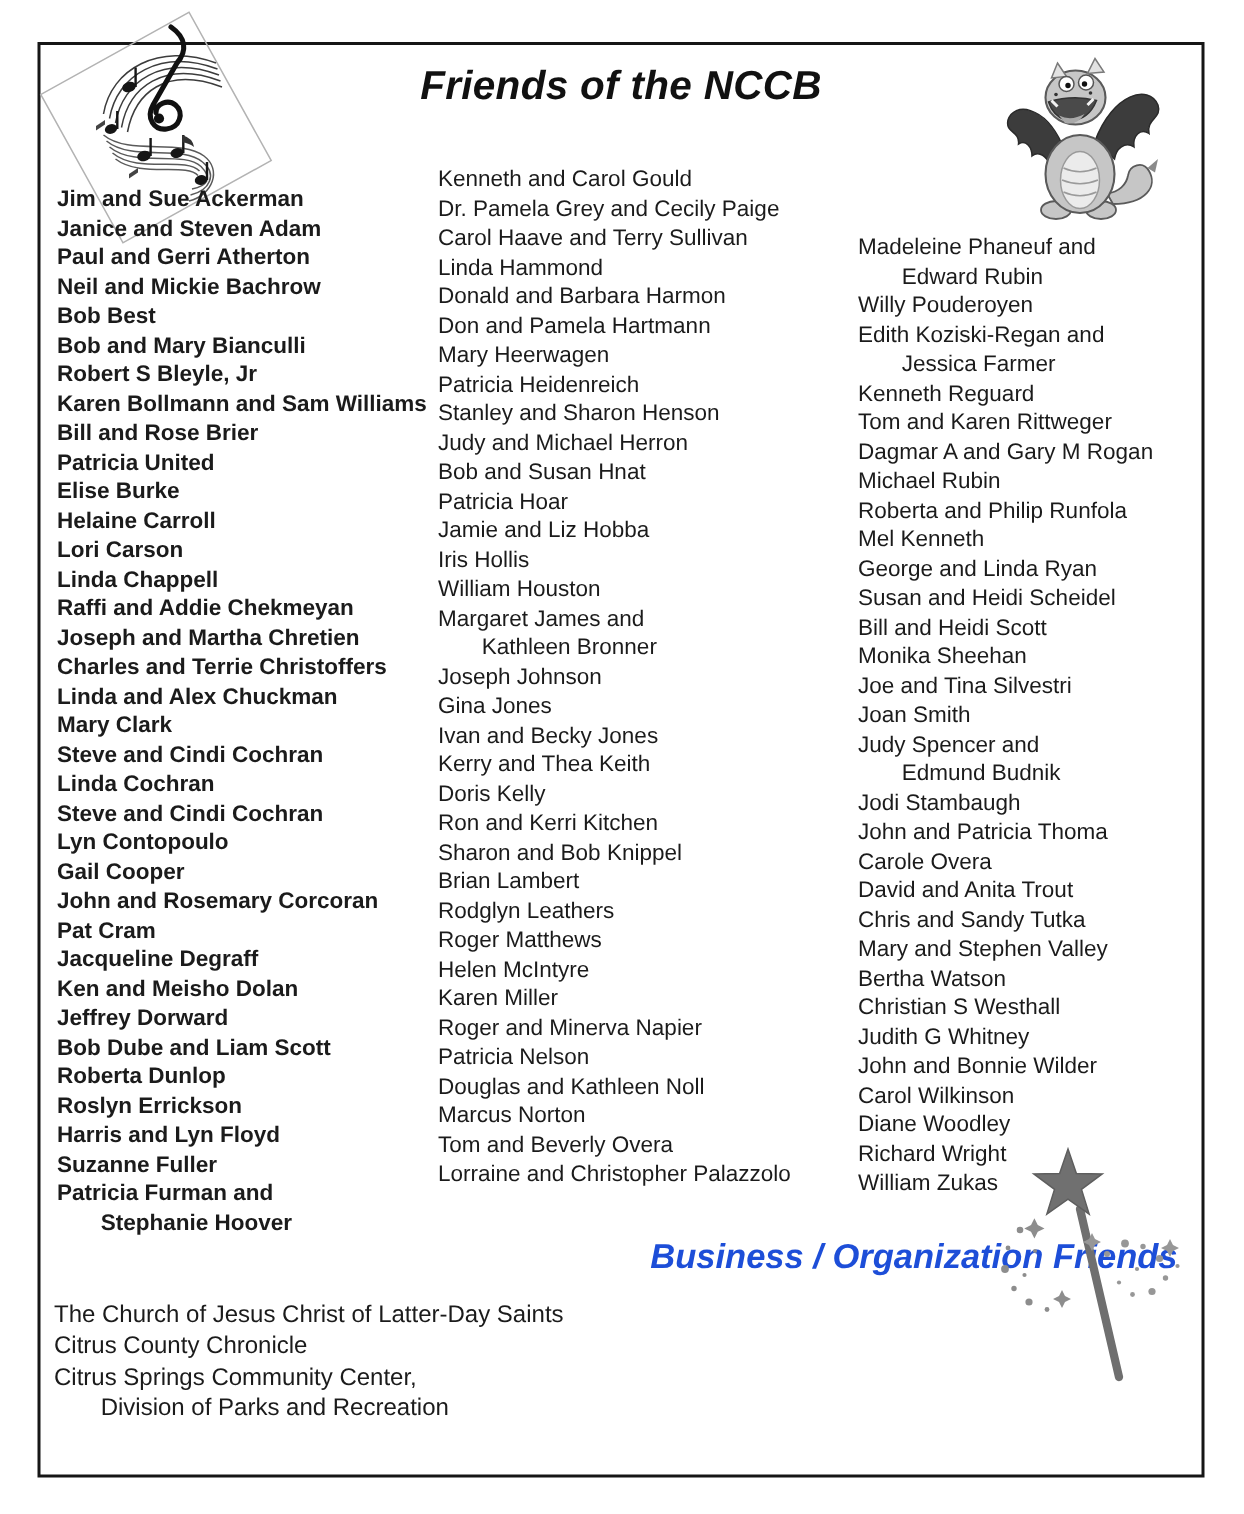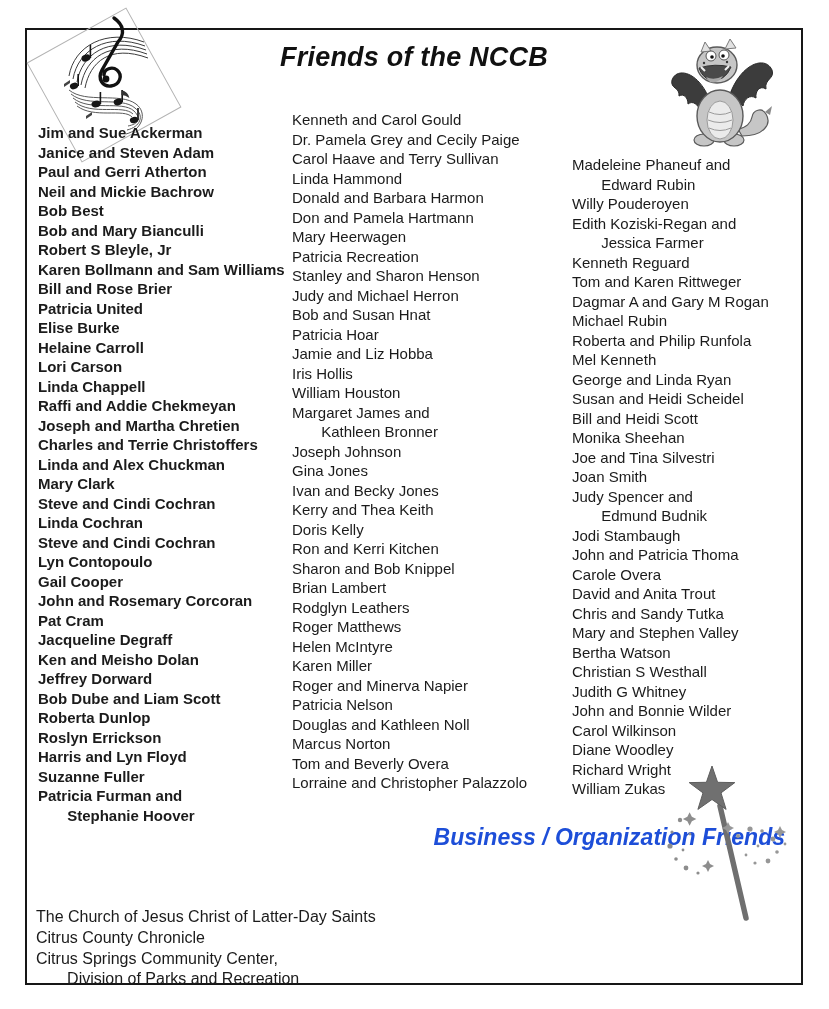--- a/index.html
+++ b/index.html
@@ -25,21 +25,21 @@
   .col{position:absolute;font-size:15px;line-height:19.5px;}
   .col1{left:38px;top:123px;font-weight:bold;}
   .col2{left:292px;top:110px;}
   .col3{left:572px;top:155px;}
   .line{white-space:pre;}
   .biz-title{
     position:absolute;left:25px;top:824px;width:760px;margin:0;text-align:right;
     font-size:23px;font-weight:bold;font-style:italic;color:#1d4ed8;
   }
   .bizcol{position:absolute;font-size:16px;line-height:20.8px;}
-  .biz1{left:36px;top:867px;margin-top:40px;}
+  .biz1{left:36px;top:867px;}
   .biz2{left:455px;top:867px;}
 </style>
 </head>
 <body>
 
 <div class="canvas">
 
   <div class="page-border"></div>
 
   <div class="music-frame"></div>
@@ -163,21 +163,21 @@
       <div class="line">       Stephanie Hoover</div>
     </div>
   <div class="col col2">
       <div class="line">Kenneth and Carol Gould</div>
       <div class="line">Dr. Pamela Grey and Cecily Paige</div>
       <div class="line">Carol Haave and Terry Sullivan</div>
       <div class="line">Linda Hammond</div>
       <div class="line">Donald and Barbara Harmon</div>
       <div class="line">Don and Pamela Hartmann</div>
       <div class="line">Mary Heerwagen</div>
-      <div class="line">Patricia Recreation</div>
+      <div class="line">Patricia Heidenreich</div>
       <div class="line">Stanley and Sharon Henson</div>
       <div class="line">Judy and Michael Herron</div>
       <div class="line">Bob and Susan Hnat</div>
       <div class="line">Patricia Hoar</div>
       <div class="line">Jamie and Liz Hobba</div>
       <div class="line">Iris Hollis</div>
       <div class="line">William Houston</div>
       <div class="line">Margaret James and</div>
       <div class="line">       Kathleen Bronner</div>
       <div class="line">Joseph Johnson</div>

